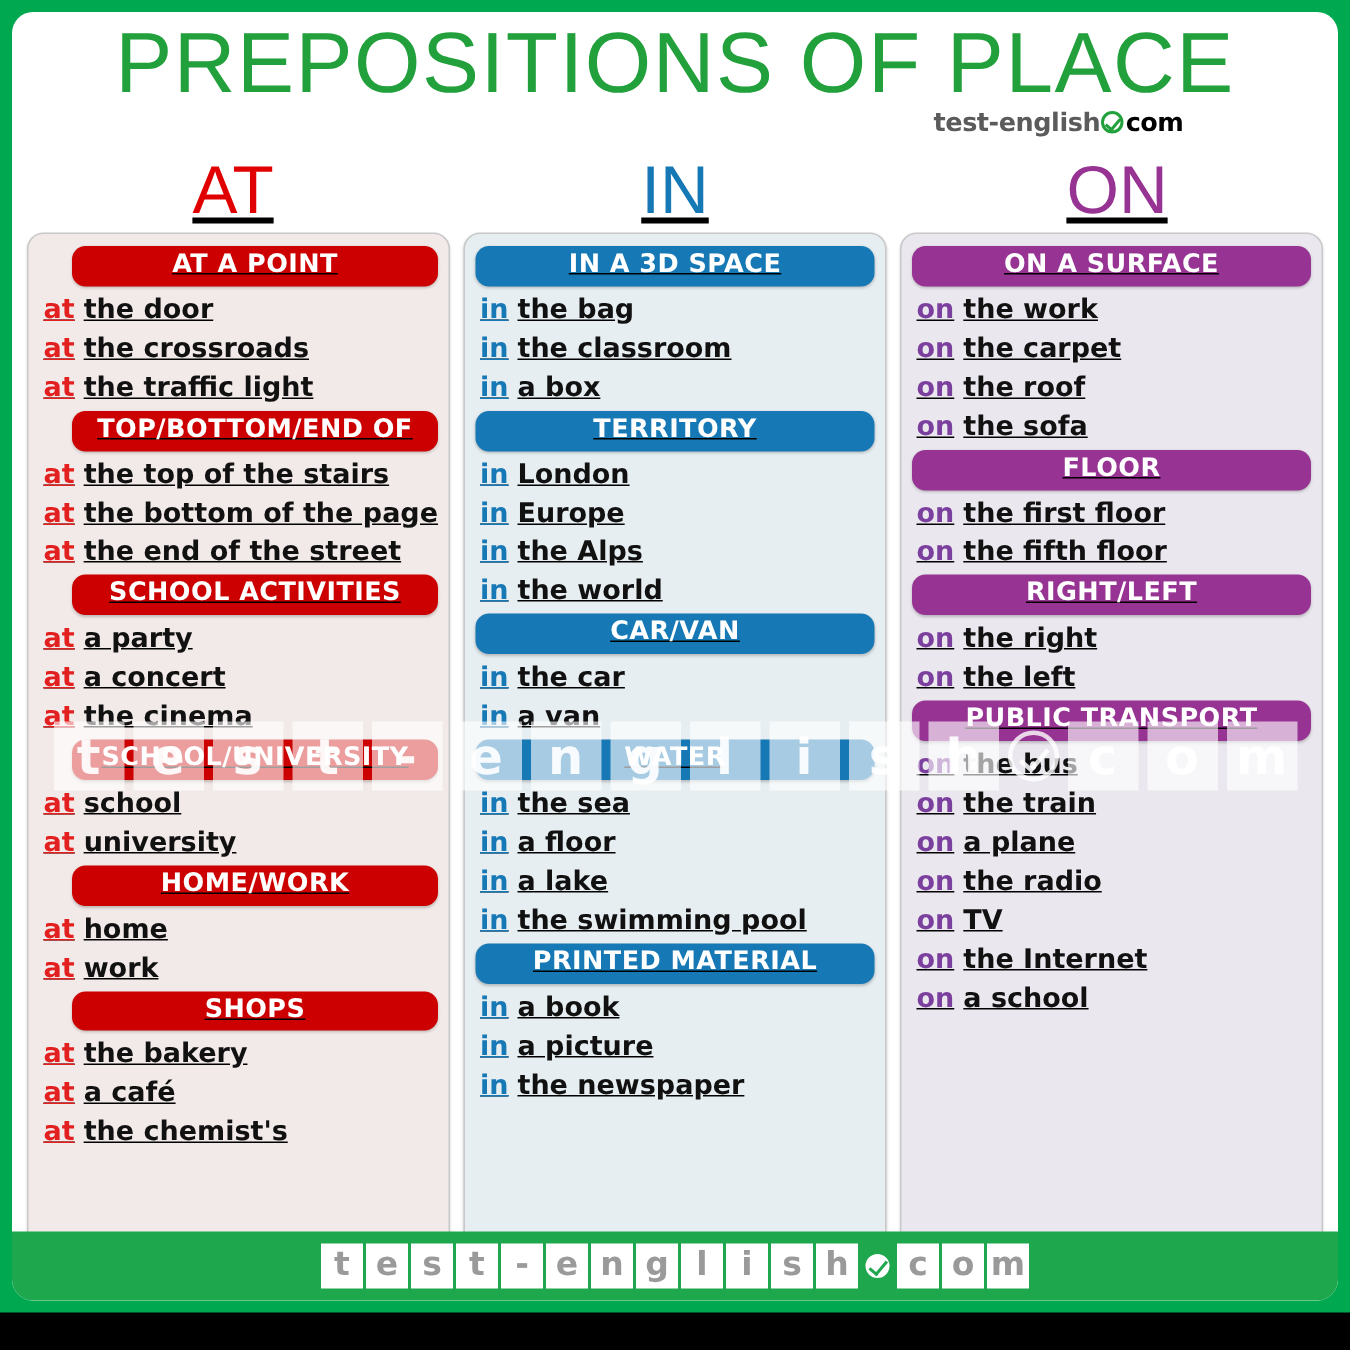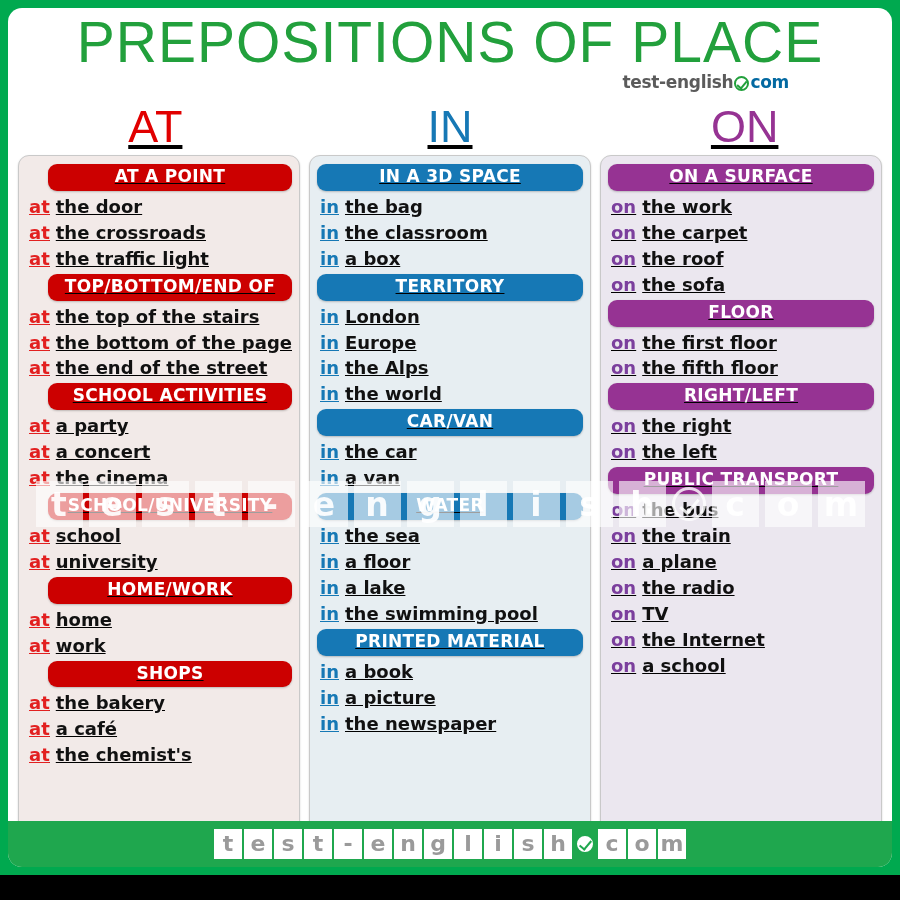--- a/index.html
+++ b/index.html
@@ -40,29 +40,29 @@
     font-weight:400;
     letter-spacing:1px;
     color:#22a03c;
     line-height:1;
     white-space:nowrap;
   }
   #logo{
     position:absolute;
     right:103px;top:66px;
     display:flex;
-    align-items:flex-end;
+    align-items:flex-start;
     font-family:"DejaVu Sans", sans-serif;
     font-size:17px;
     font-weight:bold;
     letter-spacing:-0.3px;
     line-height:1;
   }
   #logo .logo-name{color:#5b5b5b;}
-  #logo .logo-com{color:#0369a1;}
+  #logo .logo-com{color:#000000;}
   .check-circle{
     display:inline-block;
     width:15px;height:15px;
     border:2px solid #22a03c;
     border-radius:50%;
     position:relative;
     margin:0 1px;
     box-sizing:border-box;
   }
   .check-circle::after{

